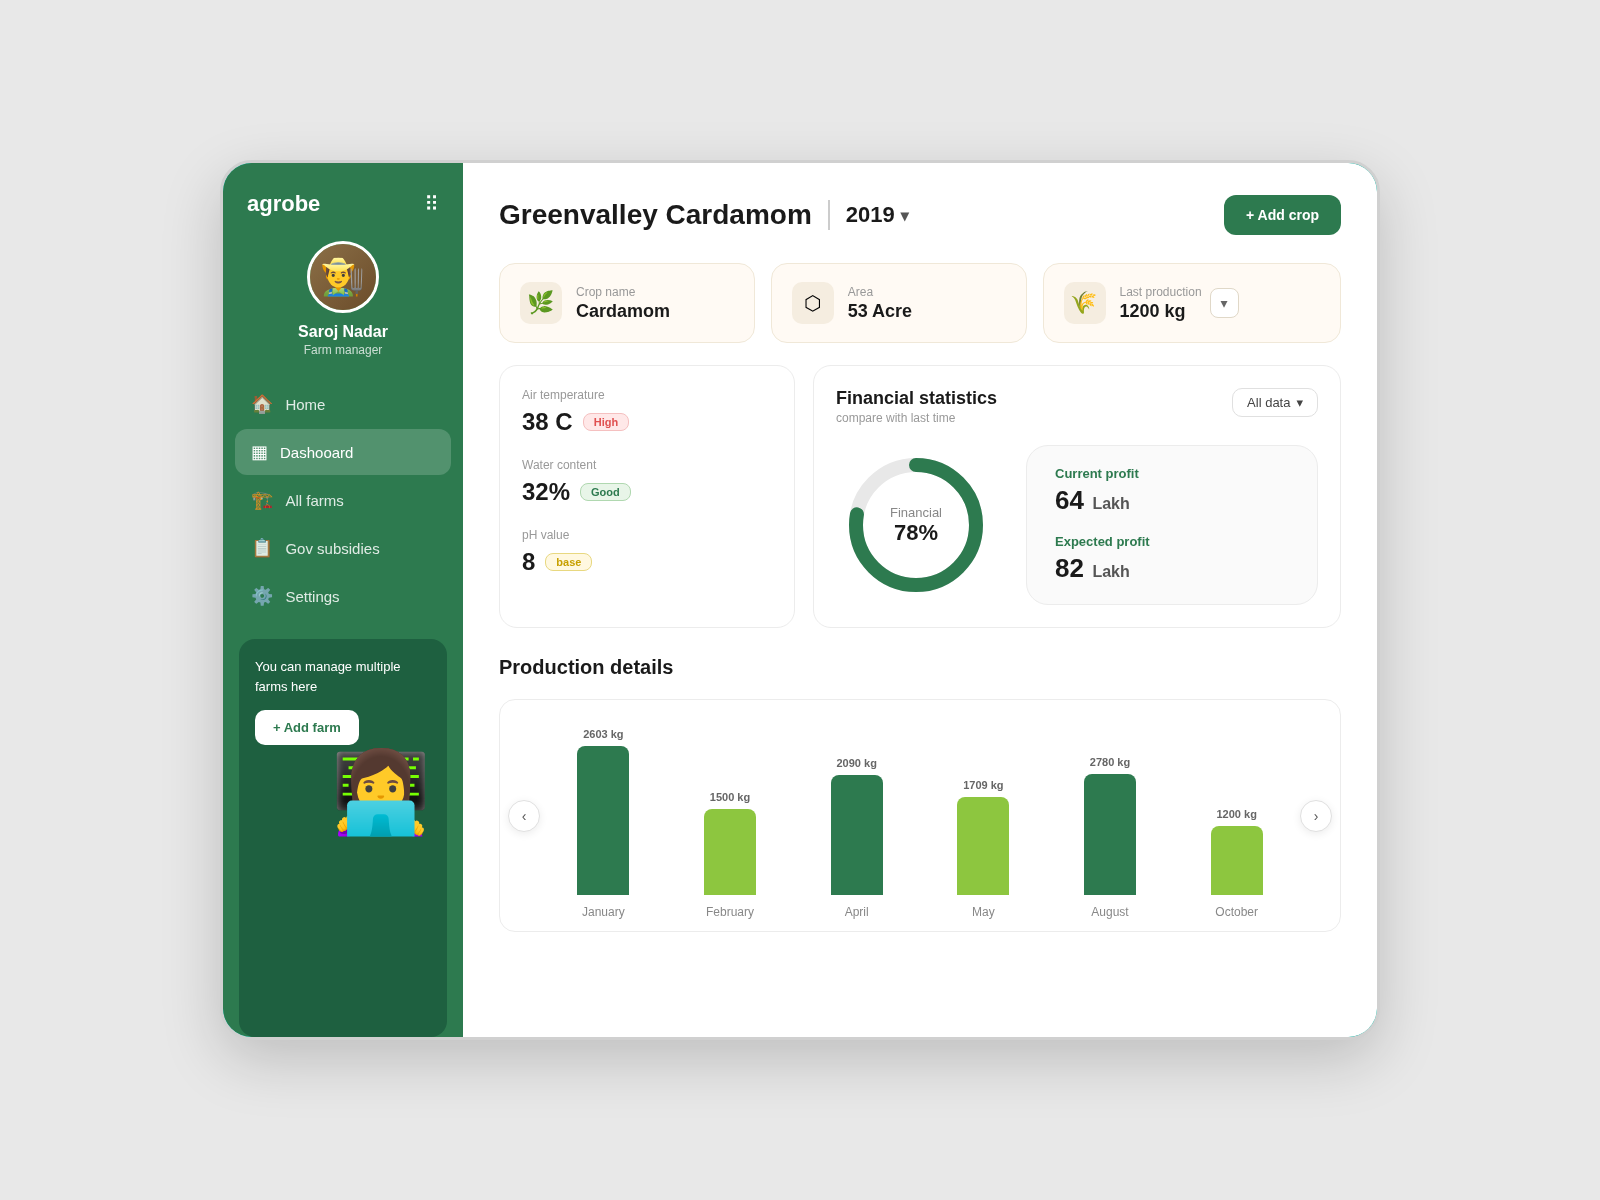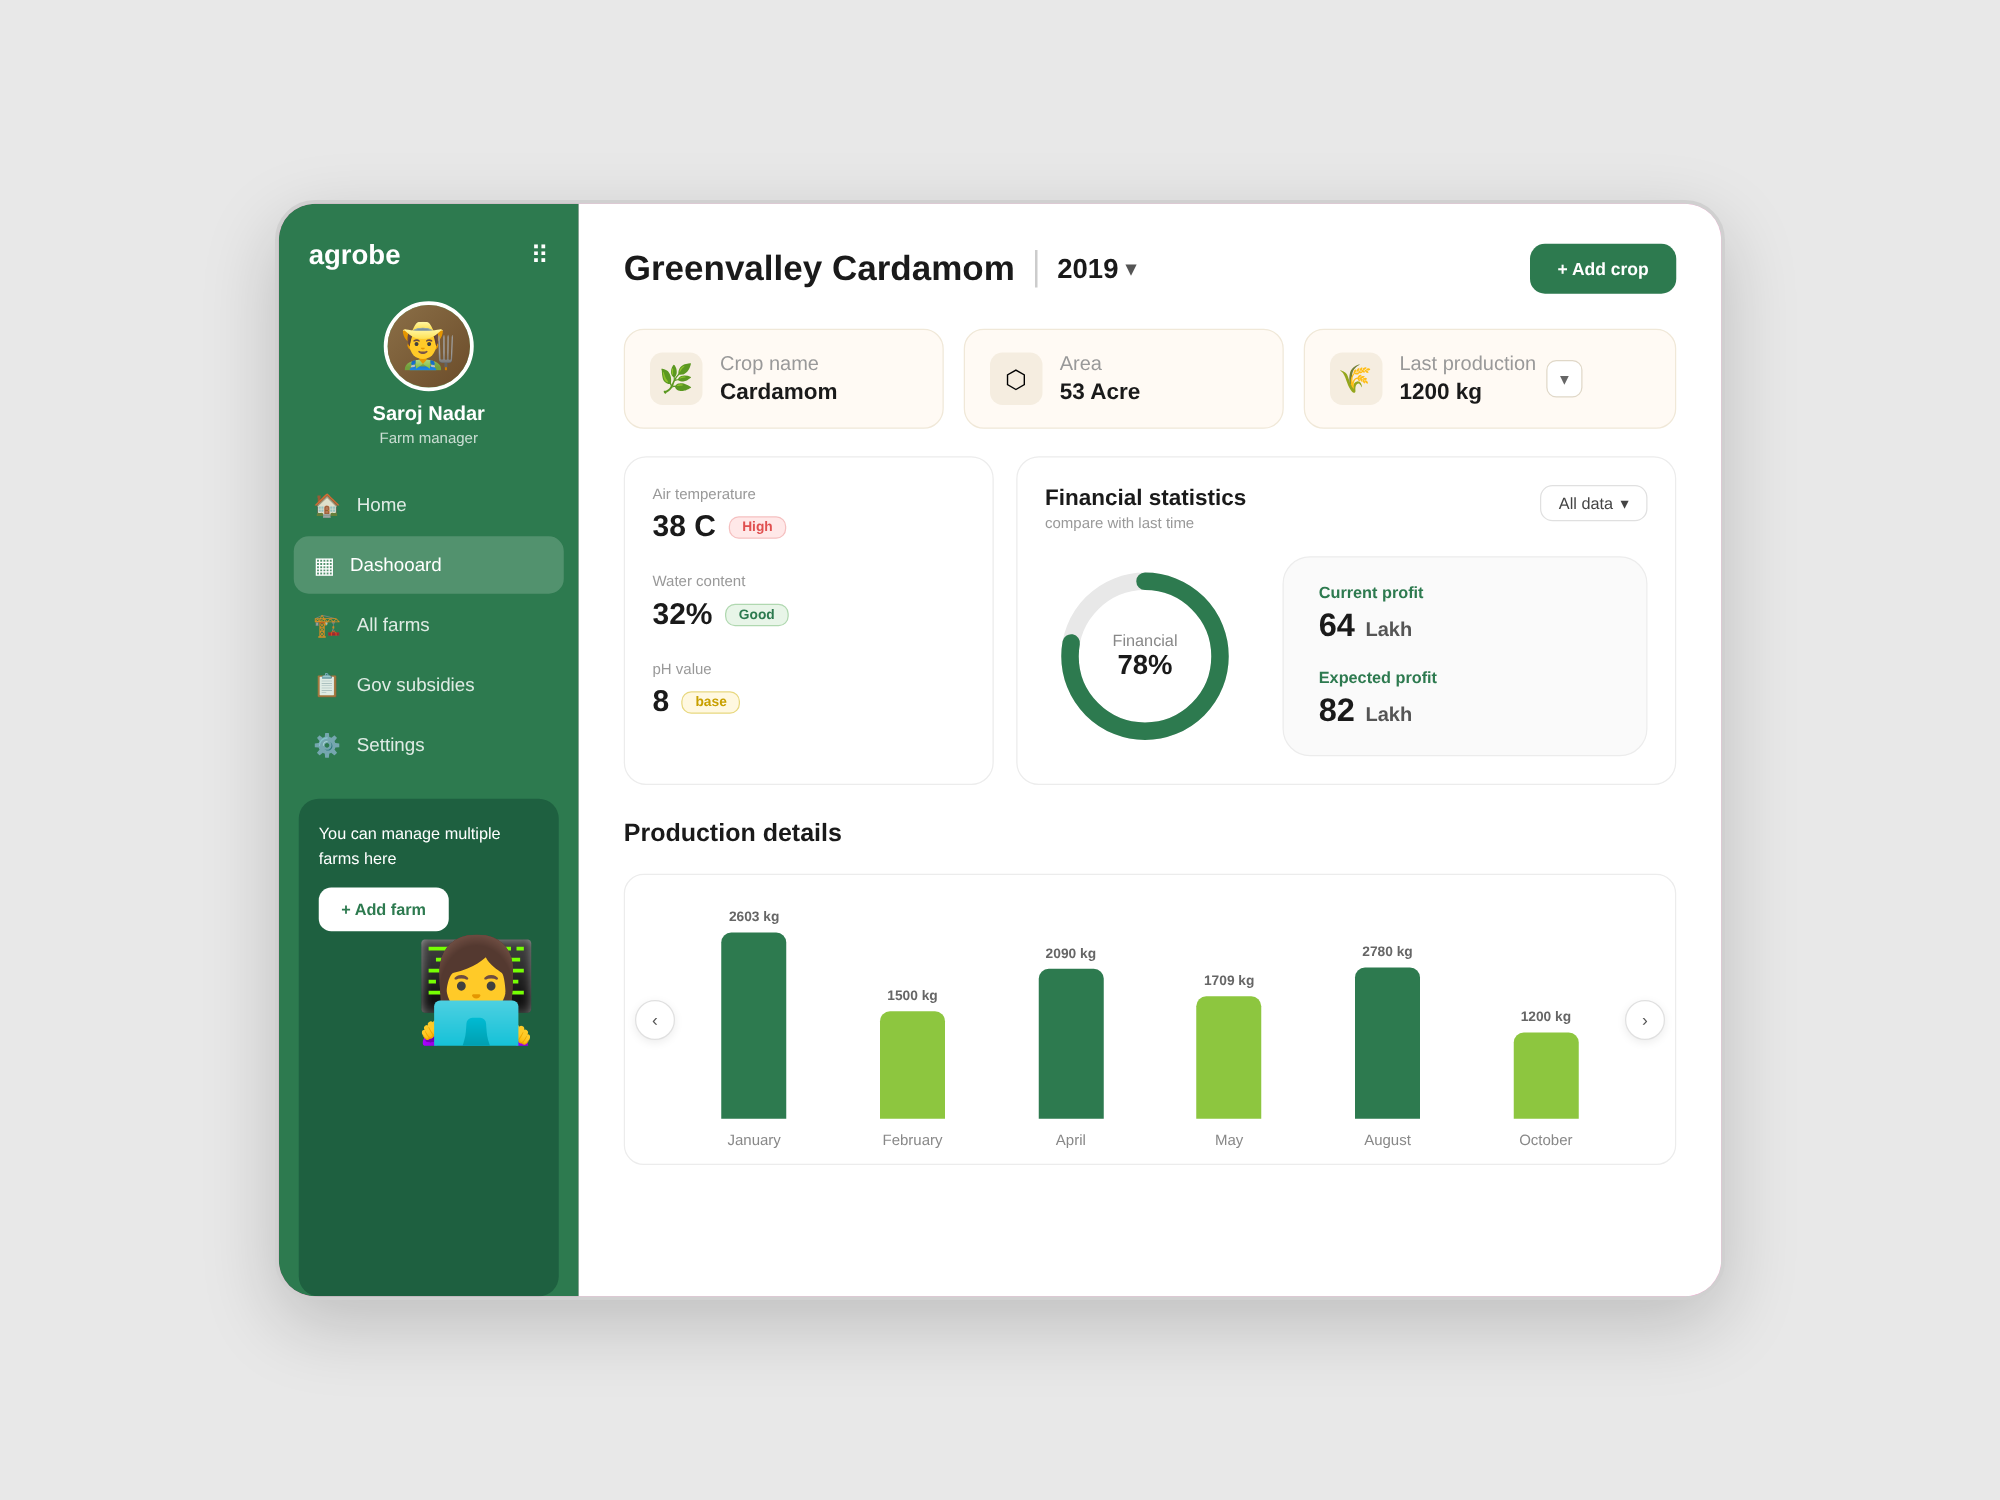--- a/index.html
+++ b/index.html
@@ -8,21 +8,21 @@
       font-family: 'Segoe UI', Arial, sans-serif;
       display: flex;
       align-items: center;
       justify-content: center;
       min-height: 100vh;
       padding: 40px;
     }
     .device {
       width: 1160px;
       min-height: 880px;
-      background: #f9a8d4;
+      background: #14b8a6;
       border-radius: 32px;
       display: flex;
       overflow: hidden;
       box-shadow: 0 20px 60px rgba(0,0,0,0.18);
       border: 3px solid #d0d0d0;
     }
     
     .sidebar {
       width: 240px;
       background: #2d7a4f;
@@ -229,21 +229,21 @@
       height: 42px;
       border-radius: 10px;
       background: #f5ede0;
       display: flex;
       align-items: center;
       justify-content: center;
       font-size: 22px;
       flex-shrink: 0;
     }
     .info-card-label {
-      font-size: 16px;
+      font-size: 12px;
       color: #999;
       margin-bottom: 2px;
     }
     .info-card-value {
       font-size: 18px;
       font-weight: 700;
       color: #1a1a1a;
     }
     .info-card-last {
       flex: 1.2;

